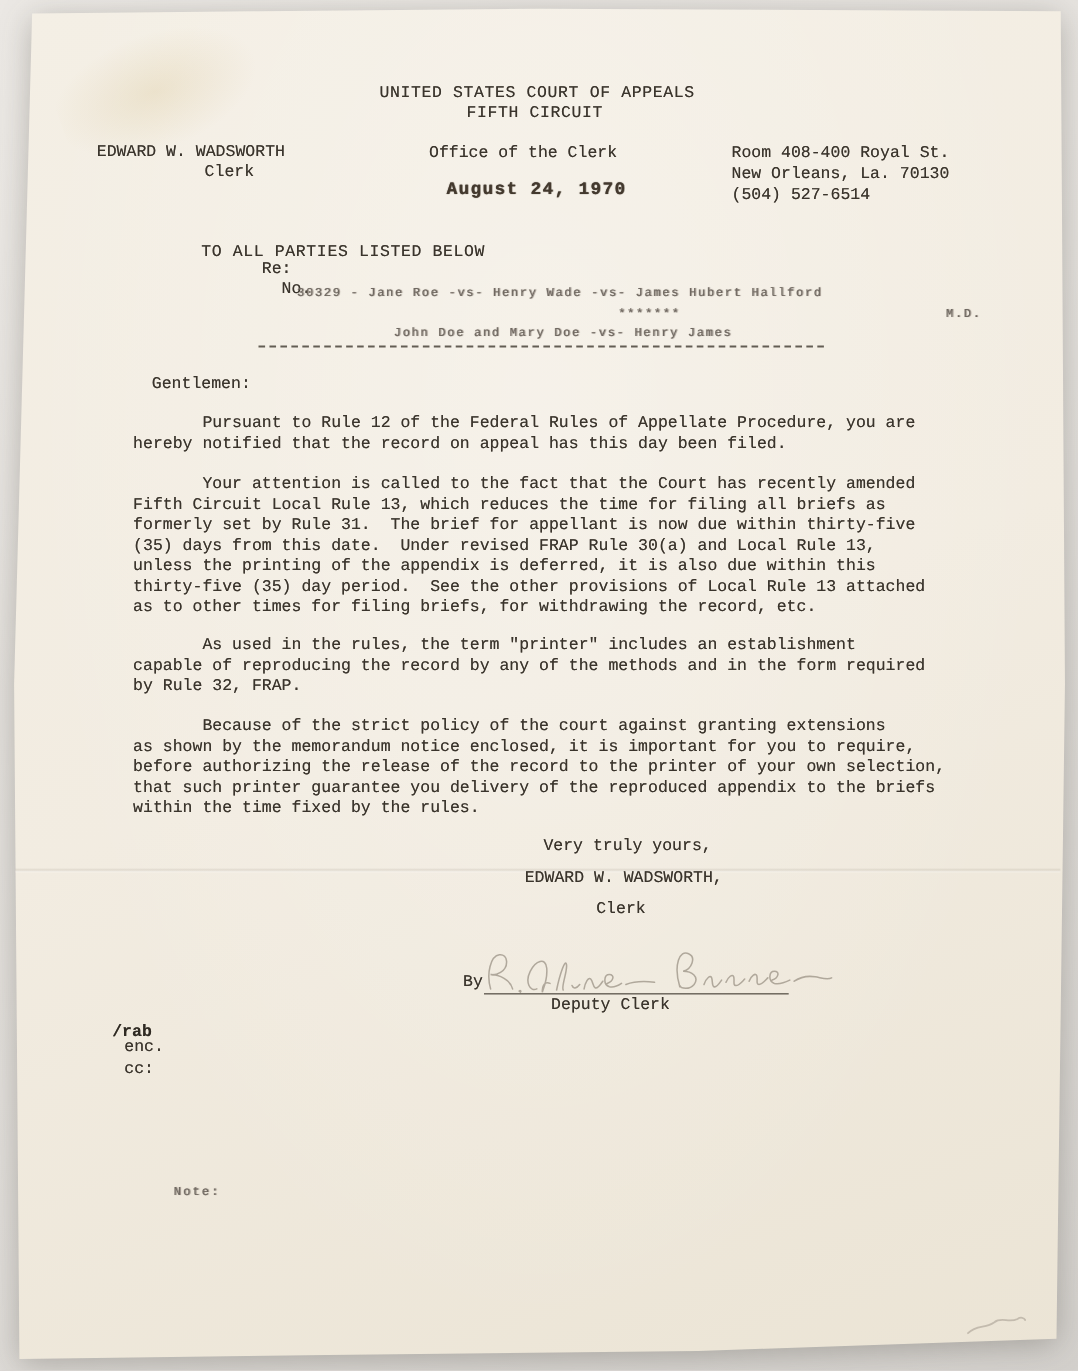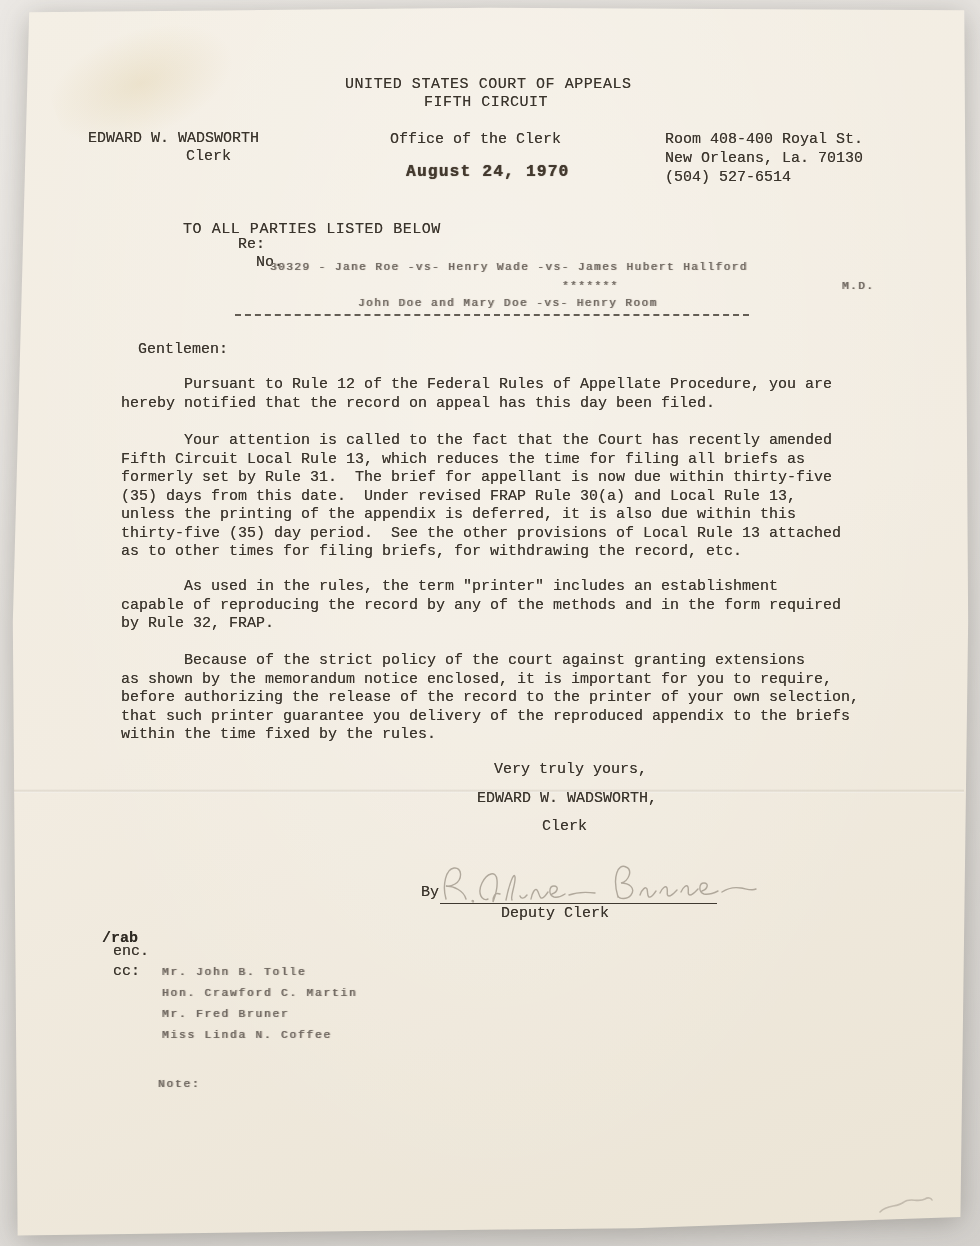--- a/index.html
+++ b/index.html
@@ -61,22 +61,22 @@
   <div class="t datestamp" style="left:406px; top:163px;">August 24, 1970</div>
   <div class="t" style="left:665px; top:130px; line-height:19px;">Room 408-400 Royal St.
 New Orleans, La. 70130
 (504) 527-6514</div>
 
   <div class="t sp05" style="left:183px; top:221px;">TO ALL PARTIES LISTED BELOW</div>
   <div class="t" style="left:194px; top:236px;margin-left:44px;">Re:</div>
   <div class="t" style="left:236px; top:254px;margin-left:20px;">No.</div>
   <div class="t stamp" style="left:270px; top:258px;">30329 - Jane Roe -vs- Henry Wade -vs- James Hubert Hallford</div>
   <div class="t stamp" style="left:562px; top:277px;">*******</div>
-  <div class="t stamp" style="left:806px; top:277px;padding-left:36px;">M.D.</div>
-  <div class="t stamp" style="left:358px; top:294px;">John Doe and Mary Doe -vs- Henry Room</div>
+  <div class="t stamp" style="left:824px; top:277px;padding-left:36px;">M.D.</div>
+  <div class="t stamp" style="left:358px; top:294px;">John Doe and Mary Doe -vs- Henry James</div>
   <div class="dashline" style="left:235px; top:296px; width:514px; height:18px;"></div>
 
   <div class="t" style="left:138px; top:341px;">Gentlemen:</div>
   <div class="t" style="left:121px; top:376px;">       Pursuant to Rule 12 of the Federal Rules of Appellate Procedure, you are
 hereby notified that the record on appeal has this day been filed.</div>
   <div class="t" style="left:121px; top:432px;">       Your attention is called to the fact that the Court has recently amended
 Fifth Circuit Local Rule 13, which reduces the time for filing all briefs as
 formerly set by Rule 31.  The brief for appellant is now due within thirty-five
 (35) days from this date.  Under revised FRAP Rule 30(a) and Local Rule 13,
 unless the printing of the appendix is deferred, it is also due within this
@@ -110,23 +110,19 @@
              M228,38 C230,33 234,30 235,33 C236,36 234,41 237,41 C240,41 243,37 245,35
              M249,37 C251,32 255,29 256,32 C257,35 255,40 258,40 C261,40 264,36 266,34
              M270,36 C276,34 277,28 272,28 C267,28 266,37 272,39 C277,40 282,38 286,36
              M290,37 C296,33 303,32 309,33 C315,34 320,36 324,34"></path>
   </svg>
   <div class="t" style="left:501px; top:905px;">Deputy Clerk</div>
 
   <div class="t bold" style="left:102px; top:930px; color:#2f2a23;">/rab</div>
   <div class="t" style="left:113px; top:943px;">enc.</div>
   <div class="t" style="left:113px; top:963px;">cc:</div>
-  <div class="t stamp stamp-wide" style="left:162px; top:962px;">Mr. John B. Tolle
-Hon. Crawford C. Martin
-Mr. Fred Bruner
-Miss Linda N. Coffee</div>
 
   <div class="t stamp stamp-wide" style="left:158px; top:1074px;">Note:</div>
 
   <svg class="scribble" style="left:878px; top:1194px;" width="56" height="24" viewBox="0 0 56 24">
     <path d="M2,18 C10,10 18,14 26,8 C32,3 40,9 47,5 C50,3 53,4 54,6"></path>
   </svg>
 </div>
 
 </body></html>

